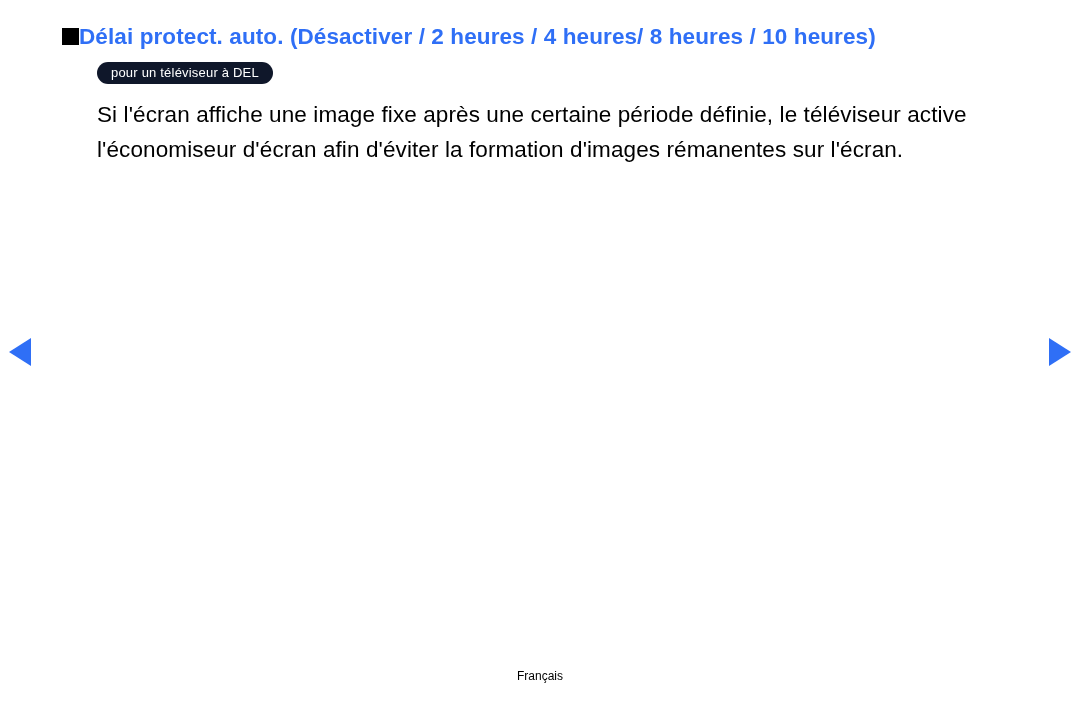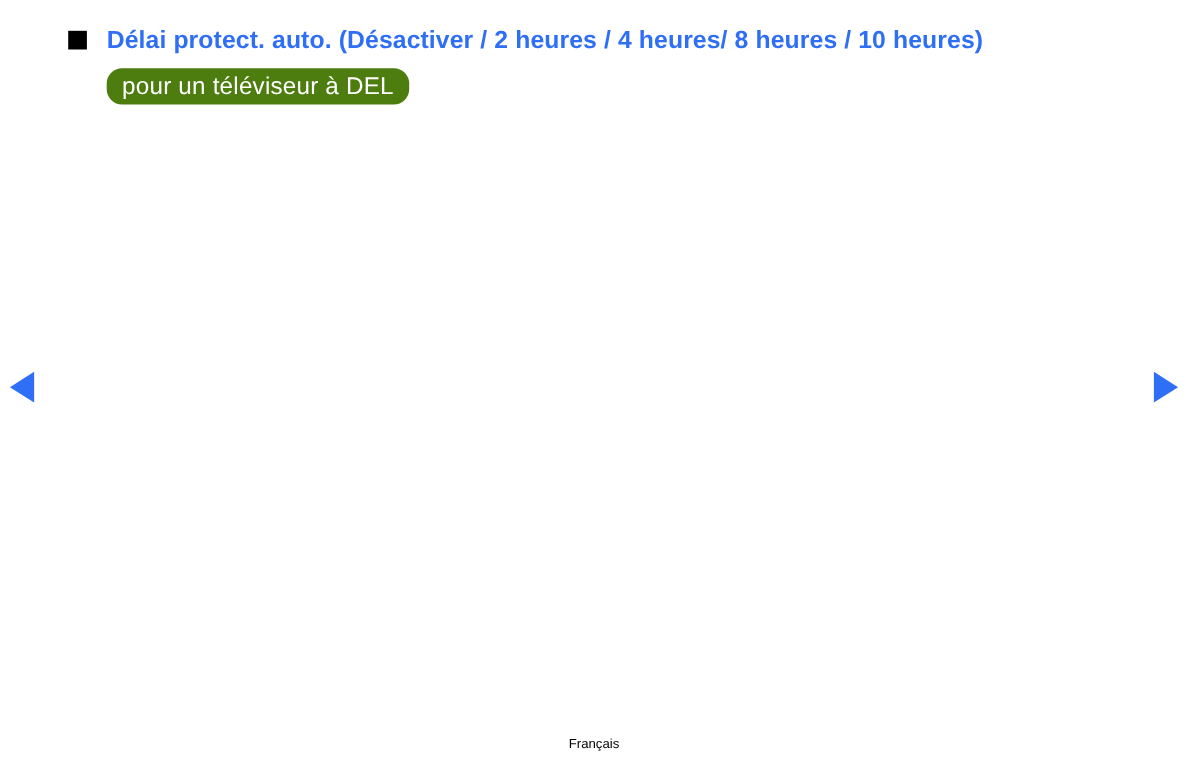--- a/index.html
+++ b/index.html
@@ -17,41 +17,41 @@
     }
     .content {
       position: absolute;
       top: 22px;
       left: 62px;
       right: 62px;
     }
     .bullet-row {
       display: flex;
       align-items: flex-start;
-      gap: 18px;
+      gap: 0;
     }
     .bullet {
       width: 17px;
       height: 17px;
       background: #000000;
       margin-top: 6px;
       flex-shrink: 0;
     }
     .heading {
       color: #2f6ff6;
       font-size: 22.5px;
       font-weight: bold;
       line-height: 1.35;
       letter-spacing: 0.1px;
     }
     .badge {
       display: inline-block;
-      background: #4d7c0f;
+      background: #0f172a;
       color: #ffffff;
-      font-size: 22px;
+      font-size: 13px;
       padding: 3px 14px 4px 14px;
       border-radius: 14px;
       margin-top: 10px;
       margin-left: 35px;
       letter-spacing: 0.2px;
     }
     .body-text {
       color: #000000;
       font-size: 22.5px;
       line-height: 1.55;
@@ -90,18 +90,19 @@
   </style>
 </head>
 <body>
 
 <div class="content">
   <div class="bullet-row">
     <div class="bullet"></div>
     <div class="heading">Délai protect. auto. (Désactiver / 2 heures / 4 heures/ 8 heures / 10 heures)</div>
   </div>
   <div class="badge">pour un téléviseur à DEL</div>
+  <div class="body-text">Si l'écran affiche une image fixe après une certaine période définie, le téléviseur active l'économiseur d'écran afin d'éviter la formation d'images rémanentes sur l'écran.</div>
 </div>
 
 <div class="nav-arrow nav-left"></div>
 <div class="nav-arrow nav-right"></div>
 
 <div class="footer">Français</div>
 
 </body></html>

